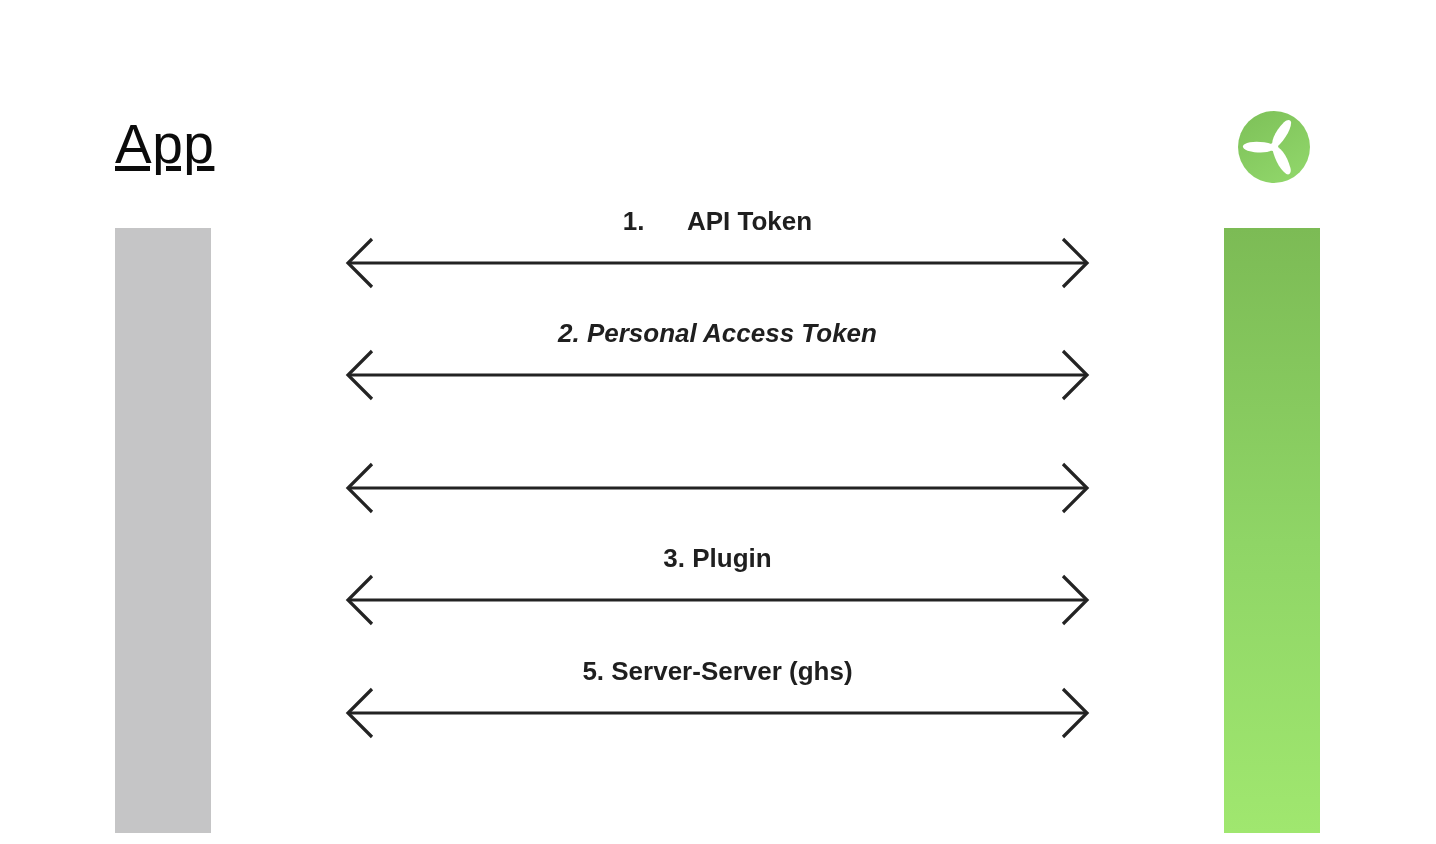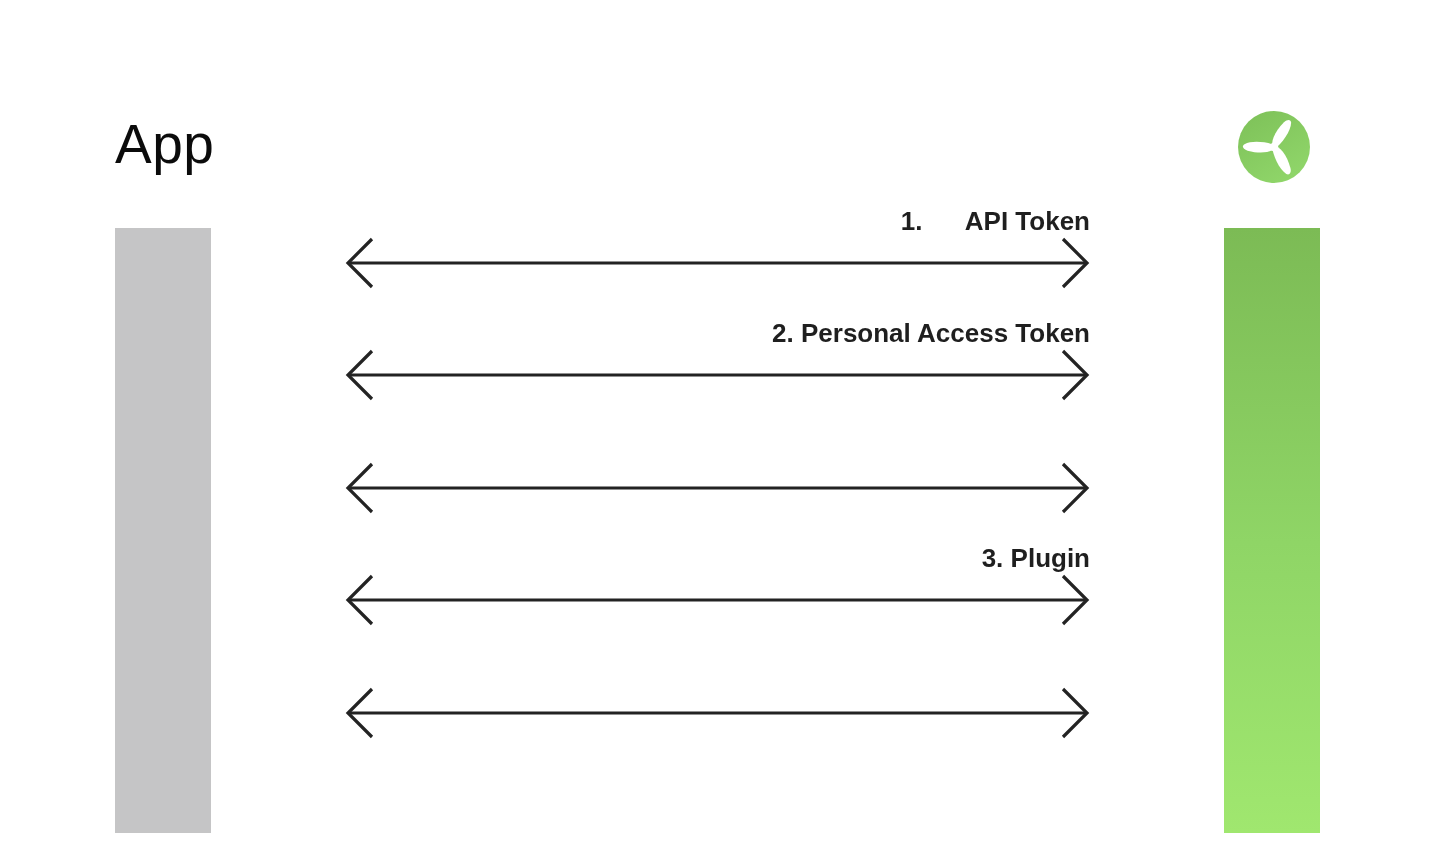--- a/index.html
+++ b/index.html
@@ -21,20 +21,21 @@
     font-family:"Liberation Sans", sans-serif;
     overflow:hidden;
   }
   .title{
     position:absolute;
     left:115px;top:112px;
     font-size:55px;
     font-weight:400;
     color:var(--title);
     letter-spacing:0.5px;
+    text-decoration:underline;
   }
   .lane{
     position:absolute;
     top:228px;
     width:96px;
     height:605px;
   }
   .lane.gray{
     left:115px;
     background:var(--gray-bar);
@@ -53,35 +54,35 @@
     position:absolute;
     left:345px;
     width:745px;
     height:90px;
   }
   .flow-row .row-label{
     position:absolute;
     top:0;left:0;
     width:100%;
     line-height:32px;
-    text-align:right;
+    text-align:center;
     font-size:26px;
     font-weight:700;
     color:var(--label);
     white-space:pre;
   }
   .flow-row svg.double-arrow{
     position:absolute;
     top:29px;left:0;
     display:block;
     width:745px;height:58px;
     color:var(--arrow);
   }
   .row-1{top:205px;}
-  .row-2{top:317px;}
+  .row-2{top:317px;font-style:italic;}
   .row-3{top:430px;}
   .row-4{top:542px;}
   .row-5{top:655px;}
 </style>
 </head>
 <body>
 
 <div class="title">App</div>
 
 <div class="lane gray"></div>
@@ -145,20 +146,21 @@
   <svg class="double-arrow" viewBox="0 0 745 58" xmlns="http://www.w3.org/2000/svg" aria-hidden="true">
     <g fill="none" stroke="currentColor" stroke-width="3.2" stroke-linejoin="miter">
       <line x1="4" y1="29" x2="741" y2="29"></line>
       <polyline points="27,5 3,29 27,53"></polyline>
       <polyline points="718,5 742,29 718,53"></polyline>
     </g>
   </svg>
 </div>
 
 <div class="flow-row row-5">
+  <div class="row-label">5. Server-Server (ghs)</div>
   <svg class="double-arrow" viewBox="0 0 745 58" xmlns="http://www.w3.org/2000/svg" aria-hidden="true">
     <g fill="none" stroke="currentColor" stroke-width="3.2" stroke-linejoin="miter">
       <line x1="4" y1="29" x2="741" y2="29"></line>
       <polyline points="27,5 3,29 27,53"></polyline>
       <polyline points="718,5 742,29 718,53"></polyline>
     </g>
   </svg>
 </div>
 
 </body></html>

